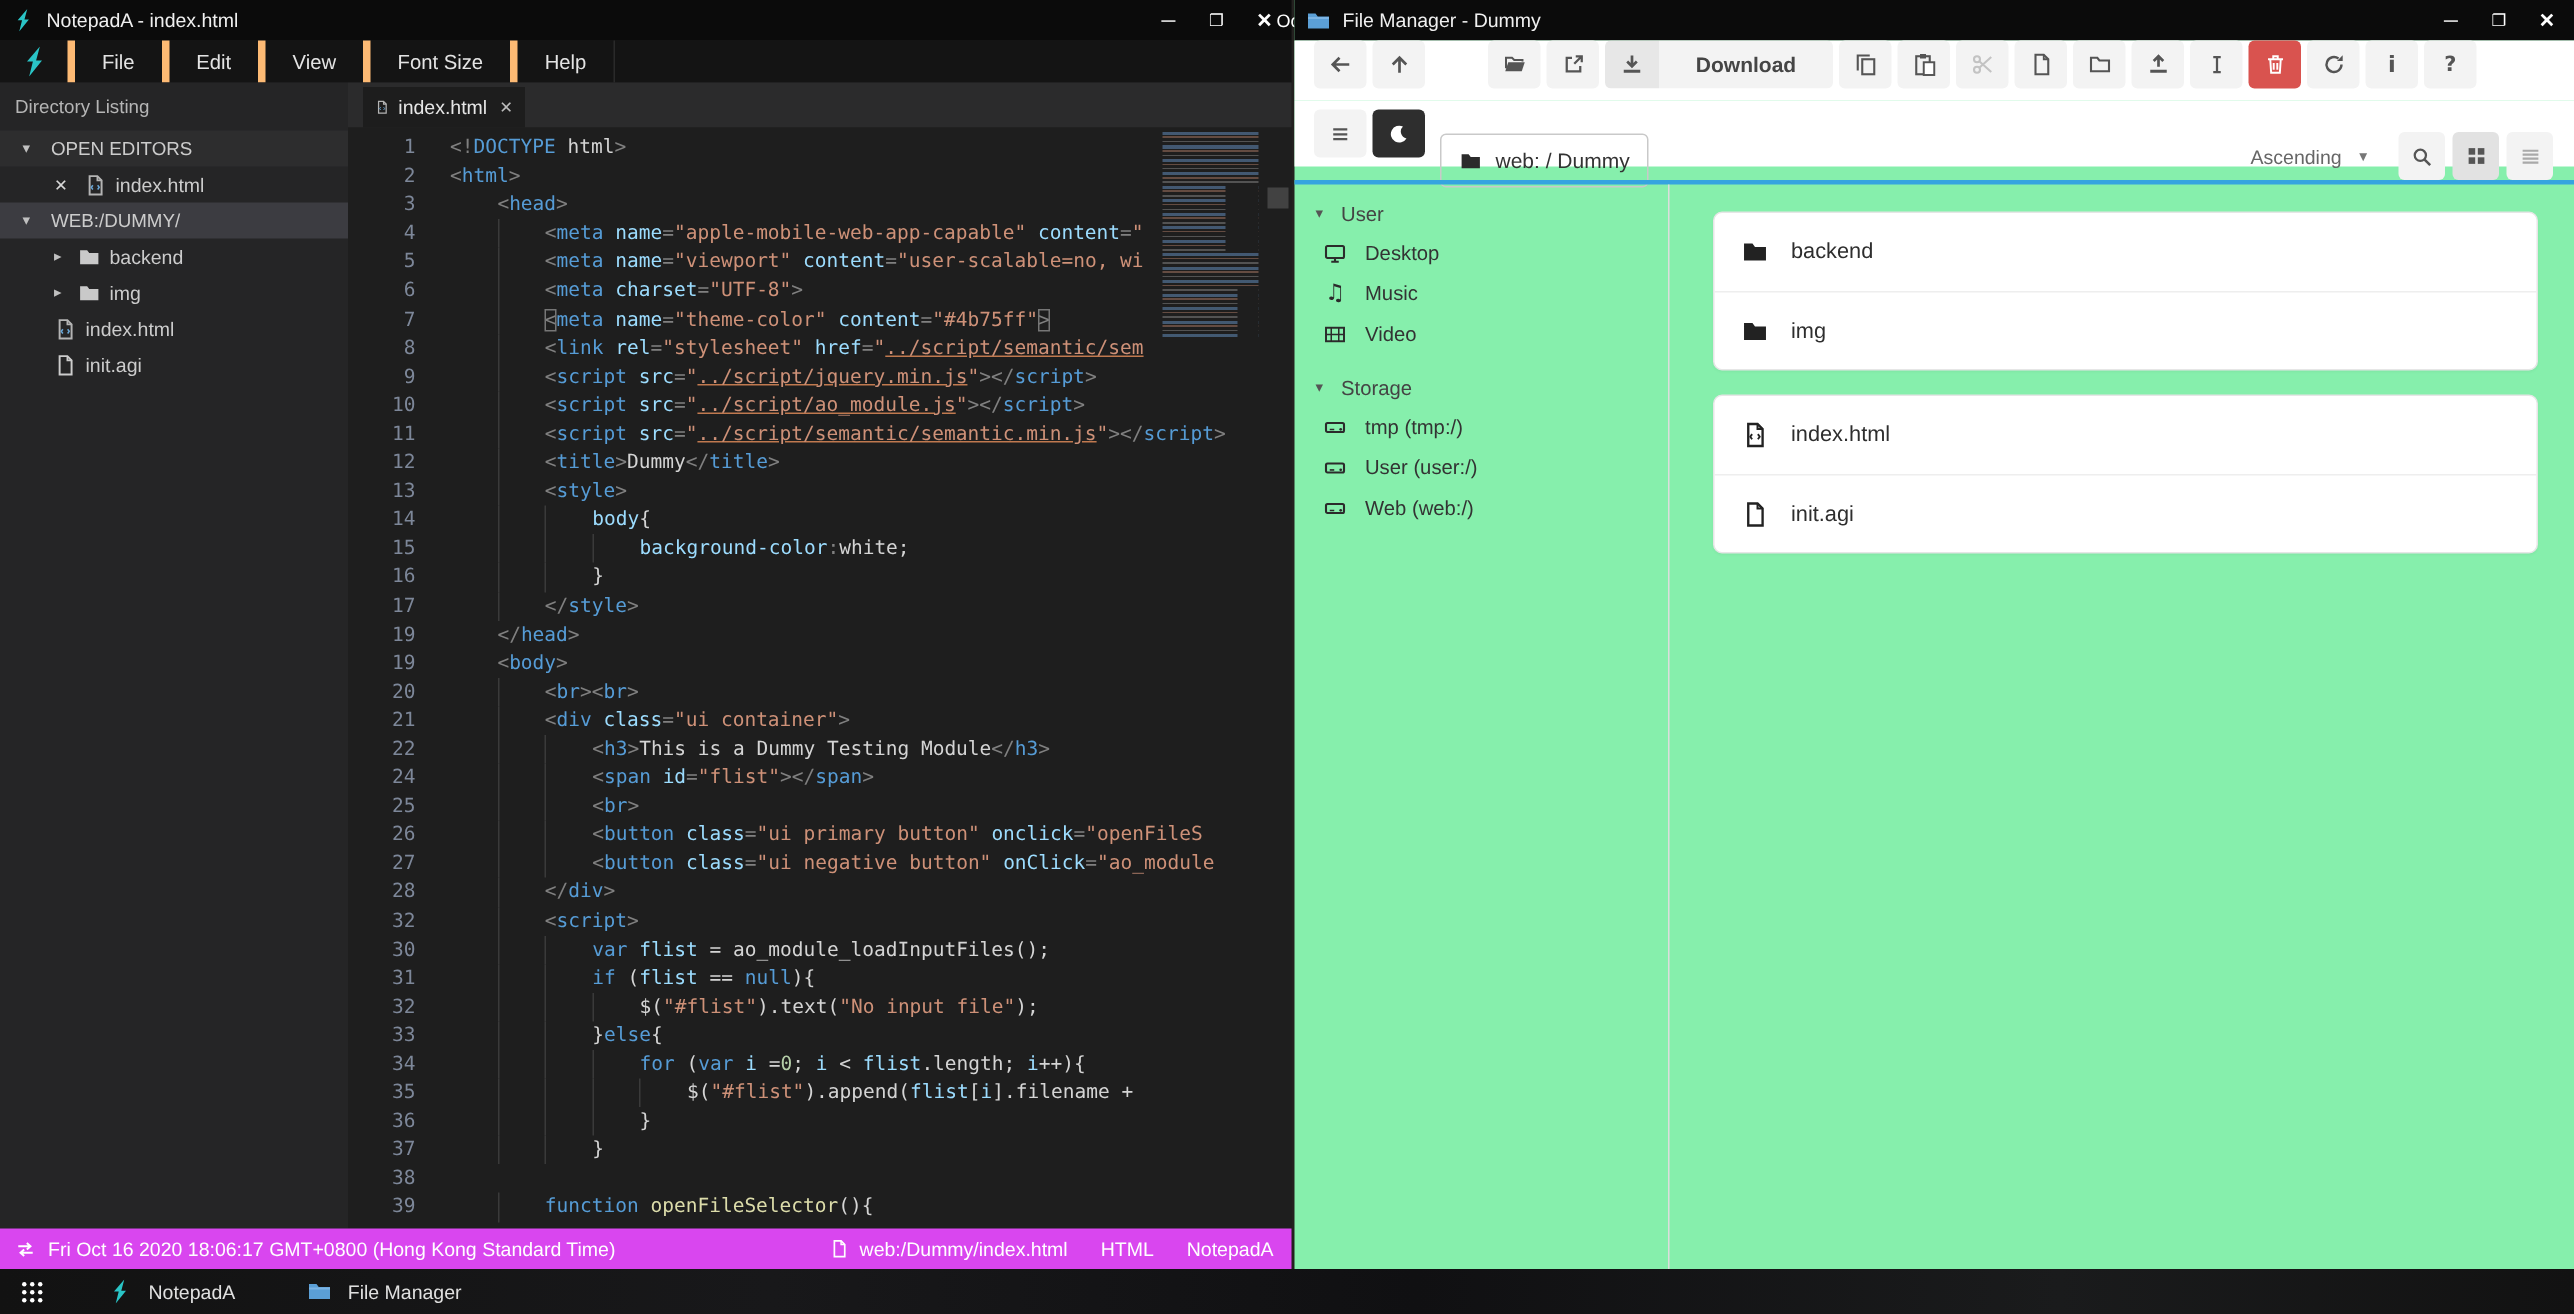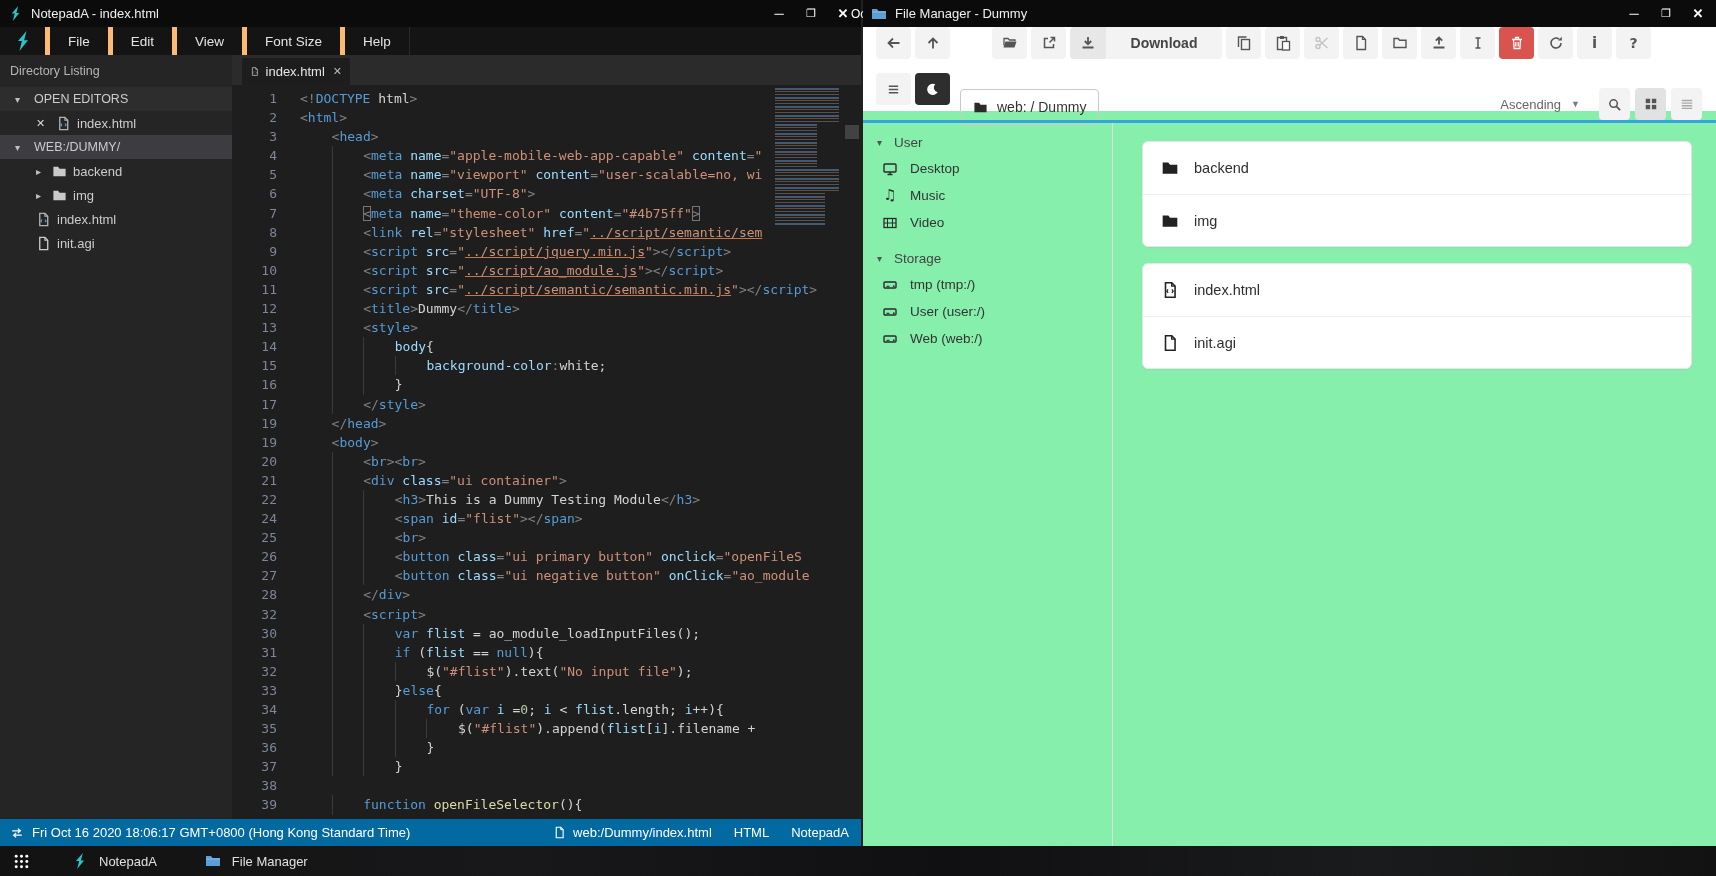--- a/index.html
+++ b/index.html
@@ -51,21 +51,21 @@
   .w{color:#d4d4d4;} .k{color:#569cd6;margin-top:39px;} .n{color:#b5cea8;} .v{color:#9cdcfe;}
   .f{color:#dcdcaa;}
   .su{color:#ce9178;text-decoration:underline;text-decoration-color:#c0794f;}
   .bm{outline:1px solid #767676;outline-offset:-1px;}
   .mm{position:absolute;left:543px;top:3px;width:64px;height:138px;opacity:.9;
       background:repeating-linear-gradient(180deg,rgba(105,150,200,.55) 0 2px,rgba(30,30,30,0) 2px 3px,rgba(206,145,120,.45) 3px 4px,rgba(30,30,30,0) 4px 6px,rgba(200,200,200,.35) 6px 7px,rgba(30,30,30,0) 7px 9px);}
   .mm .mm2{position:absolute;right:0;top:34px;width:22px;height:46px;background:#1e1e1e;}
   .mm .mm3{position:absolute;right:0;top:104px;width:14px;height:34px;background:#1e1e1e;}
   .thumb{position:absolute;left:613px;top:40px;width:14px;height:14px;background:#424242;}
   
-  .status{position:absolute;left:0;right:0;bottom:0;height:27px;background:#0369a1;color:#fff;display:flex;align-items:center;font-size:13px;}
+  .status{position:absolute;left:0;right:0;bottom:0;height:27px;background:#d946ef;color:#fff;display:flex;align-items:center;font-size:13px;}
   .status .lft{display:flex;align-items:center;gap:8px;margin-left:10px;flex:1;white-space:nowrap;}
   .status .rgt{display:flex;align-items:center;gap:22px;margin-right:12px;white-space:nowrap;}
   .status .pa{display:flex;align-items:center;gap:7px;}
   
   .fm-tb1{position:absolute;left:0;right:0;top:27px;height:40px;background:#fff;display:flex;align-items:flex-start;padding-left:13px;}
   .fm-tb2{position:absolute;left:0;right:0;top:67px;height:44px;background:#fff;display:flex;align-items:center;padding-left:13px;}
   .btn{width:35px;height:32px;border-radius:4px;background:#f3f3f3;color:#555;display:flex;align-items:center;justify-content:center;margin-right:4px;}
   .btn.dis{color:#c3c3c3;}
   .btn.danger{background:#d9534f;color:#fff;}
   .btn.dark{background:#2e2e2e;color:#fff;}

